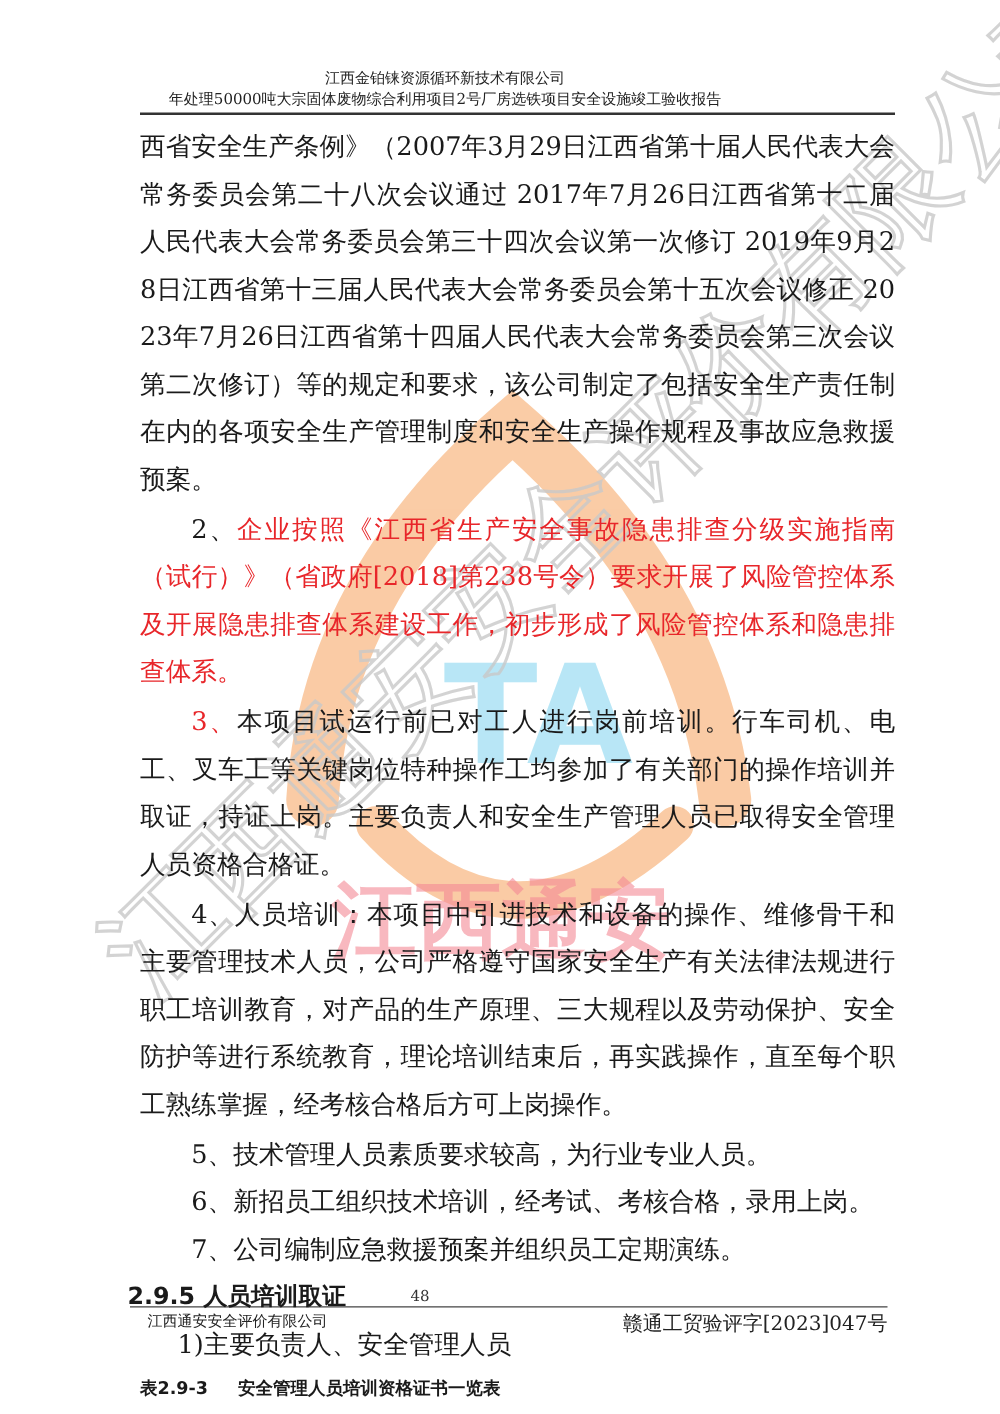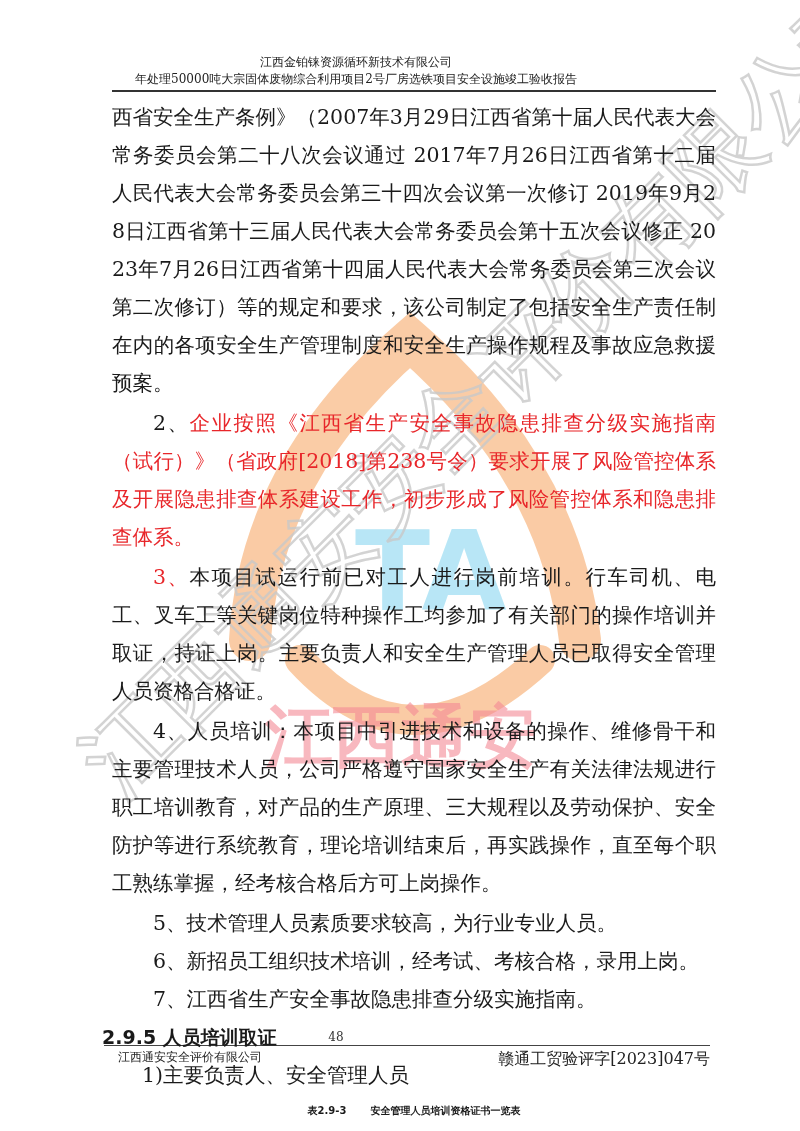--- a/index.html
+++ b/index.html
@@ -10,21 +10,21 @@
   .header-rule { position: absolute; left: 112px; top: 90px; width: 604px; height: 2px; background: #333; }
   .watermark { position: absolute; left: 0; top: 0; width: 800px; height: 1131px; pointer-events: none; z-index: 0; }
   .content { position: absolute; left: 112px; top: 98px; width: 604px; z-index: 1; }
   .p { font-size: 20.5px; line-height: 38px; margin: 0; text-align: justify; word-break: break-all; }
   .indent { text-indent: 41px; }
   .red { color: #e8262a; }
   .num-red { color: #e8262a; }
   .heading { font-family: "DejaVu Sans", "Liberation Sans", sans-serif; font-weight: bold;
              font-size: 19px; line-height: 38px; margin: 0; margin-left: -10px; }
   .caption { font-family: "DejaVu Sans", "Liberation Sans", sans-serif; font-weight: bold;
-             font-size: 10px; text-align: center; line-height: 30px; margin-top: 2px; }
+             font-size: 14px; line-height: 30px; margin-top: 2px; }
   .caption .gap { display: inline-block; width: 24px; }
   .page-num { position: absolute; left: 0; top: 1030px; width: 672px; text-align: center; font-size: 12px; color: #333; }
   .footer-rule { position: absolute; left: 104px; top: 1045px; width: 606px; height: 1px; background: #444; }
   .footer-left { position: absolute; left: 118px; top: 1049px; font-size: 12px; color: #222; }
   .footer-right { position: absolute; right: 90px; top: 1049px; font-size: 16px; color: #222; }
 </style>
 </head>
 <body>
 
 <div class="header">
@@ -55,21 +55,21 @@
   <p class="p indent" style="margin-top:2px;">
     <span>4、</span><span>人员培训：本项目中引进技术和设备的操作、维修骨干和主要管理技术人员，公司严格遵守国家安全生产有关法律法规进行职工培训教育，对产品的生产原理、三大规程以及劳动保护、安全防护等进行系统教育，理论培训结束后，再实践操作，直至每个职工熟练掌握，经考核合格后方可上岗操作。</span>
   </p>
   <p class="p indent" style="margin-top:2px;">
     <span>5、</span><span>技术管理人员素质要求较高，为行业专业人员。</span>
   </p>
   <p class="p indent">
     <span>6、</span><span>新招员工组织技术培训，经考试、考核合格，录用上岗。</span>
   </p>
   <p class="p indent">
-    <span>7、</span><span>江西省生产安全事故隐患排查分级实施指南。</span>
+    <span>7、</span><span>公司编制应急救援预案并组织员工定期演练。</span>
   </p>
 
   <h2 class="heading">2.9.5 人员培训取证</h2>
   <p class="p indent" style="text-indent:30px;">1)主要负责人、安全管理人员</p>
   <div class="caption">
     <span>表2.9-3</span><span class="gap"></span><span>安全管理人员培训资格证书一览表</span>
   </div>
 </div>
 
 <div class="page-num">48</div>

